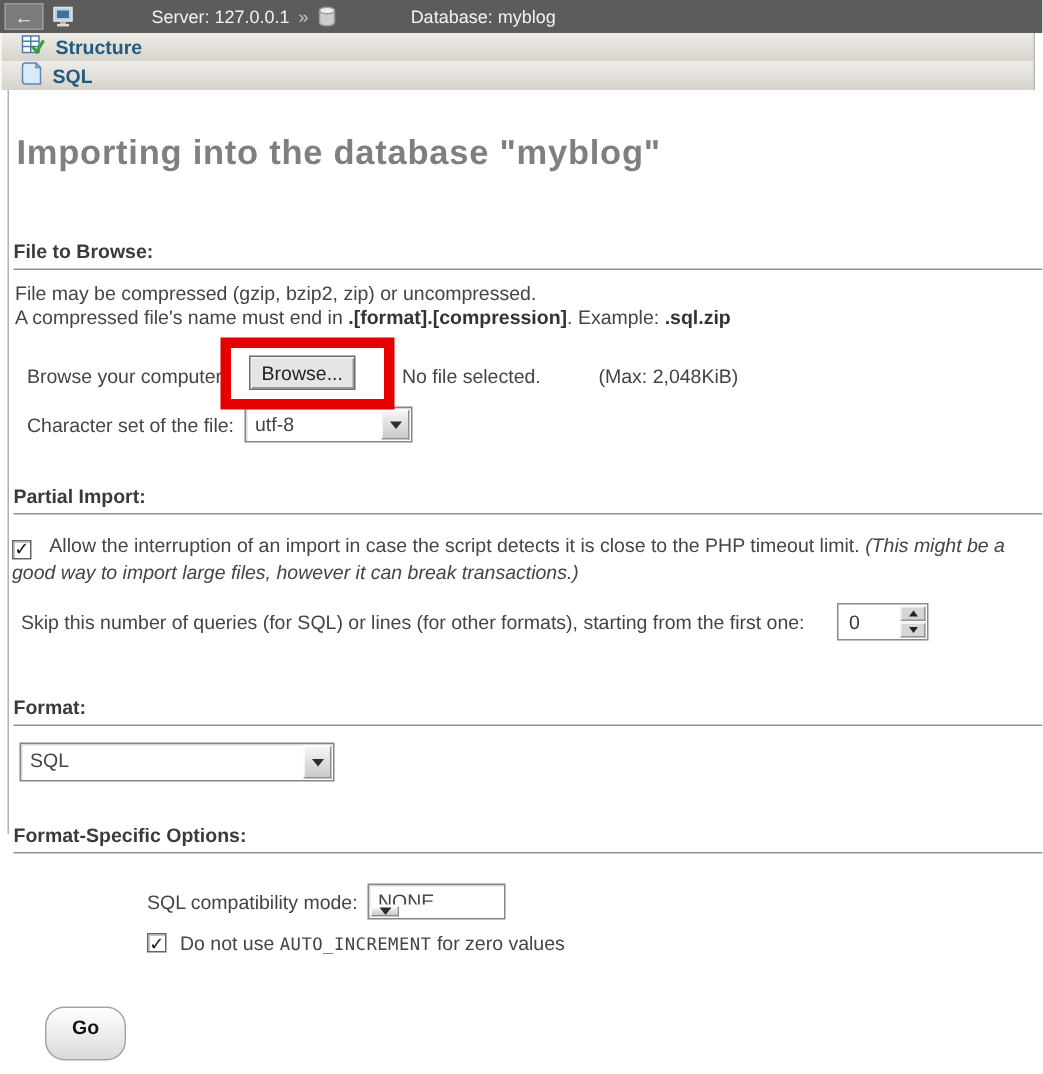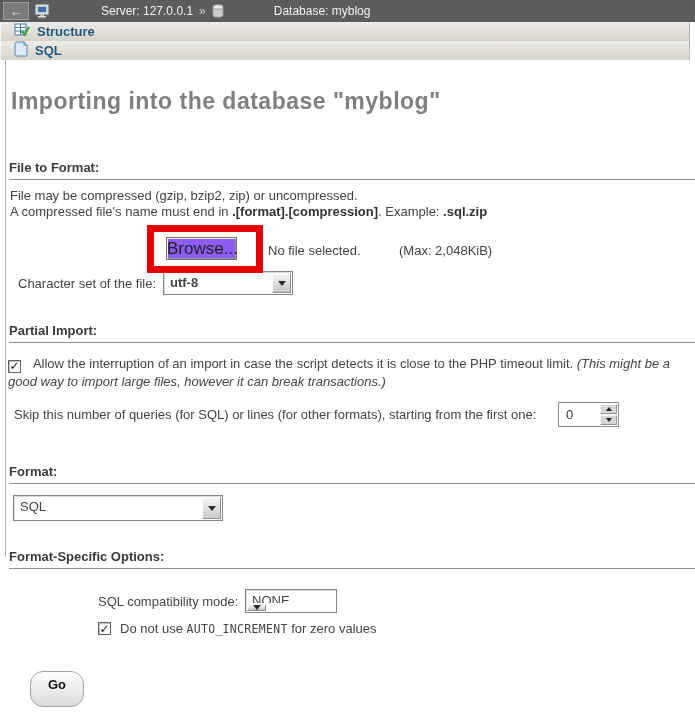--- a/index.html
+++ b/index.html
@@ -37,35 +37,35 @@
               padding-bottom:4px; border-bottom:1px solid #8f8f8f; }
   .sec1 { top:100px; } .sec2 { top:263px; } .sec3 { top:404px; } .sec4 { top:489px; }
 
   .note { position:absolute; left:10px; top:128px; font-size:13px; color:#444; line-height:16px; }
   .note b { color:#333; }
 
   .lbl { position:absolute; font-size:13px; color:#444; white-space:nowrap; }
 
   
   .win-btn { position:absolute; left:166px; top:177px; width:71px; height:23px;
-             background:#8b5cf6; border:1px solid #6f6f6f;
+             background:#e5e5e5; border:1px solid #6f6f6f;
              box-shadow:inset 1px 1px 0 #f2f2f2, inset -1px -1px 0 #979797;
-             font-size:17px; color:#222; text-align:center; line-height:20px; cursor:pointer;
+             font-size:13px; color:#222; text-align:center; line-height:20px; cursor:pointer;
              font-family:"Liberation Sans",sans-serif; }
 
   
   .xp-select { position:absolute; display:flex; background:#fff; border:1px solid #858585;
                box-shadow:inset 1px 1px 0 #d9d9d9; cursor:pointer; }
   .xp-select .val { flex:1; font-size:13px; color:#444; padding:3px 0 0 6px; white-space:nowrap; overflow:hidden; }
   .xp-select .btn { width:19px; margin:1px; background:linear-gradient(#f6f6f6,#c9c9c9);
                     border:1px solid #8f8f8f; border-top-color:#fdfdfd; border-left-color:#fdfdfd;
                     display:flex; align-items:center; justify-content:center; }
   .arr-dn { width:0; height:0; border-left:4px solid transparent; border-right:4px solid transparent;
             border-top:5px solid #2d2d2d; }
-  .sel-charset { left:163px; top:211px; width:130px; height:24px;font-weight:bold; }
+  .sel-charset { left:163px; top:211px; width:112px; height:24px; }
   .sel-format  { left:13px;  top:435px; width:210px; height:26px; }
   .sel-compat  { left:245px; top:529px; width:92px;  height:24px;flex-direction:column; }
 
   
   .spin { position:absolute; left:558px; top:342px; width:61px; height:25px;
           border:1px solid #8a8a8a; background:#fff; display:flex; }
   .spin .sval { flex:1; font-size:13px; color:#333; padding:4px 0 0 7px; }
   .spin .sbtns { width:17px; display:flex; flex-direction:column; margin:1px; gap:1px; }
   .spin .sb { flex:1; background:#d6d6d6; border:1px solid #949494; border-top-color:#f4f4f4;
               border-left-color:#f4f4f4; display:flex; align-items:center; justify-content:center; cursor:pointer; }
@@ -200,28 +200,29 @@
       <span>Import</span>
     </div>
     <div class="tab-filler"></div>
   </div>
 
   <div class="content">
     <div class="left-line"></div>
 
     <h1 class="page-title">Importing into the database "myblog"</h1>
 
-    <div class="sec-head sec1">File to Format:</div>
+    <div class="sec-head sec1">File to Browse:</div>
     <div class="note">
       <div>File may be compressed (gzip, bzip2, zip) or uncompressed.</div>
       <div>
         <span>A compressed file's name must end in </span><b>.[format].[compression]</b><span>. Example: </span><b>.sql.zip</b>
       </div>
     </div>
 
+    <span class="lbl" style="left:18px; top:183px;">Browse your computer:</span>
     <button class="win-btn">Browse...</button>
     <span class="lbl" style="left:268px; top:183px;">No file selected.</span>
     <span class="lbl" style="left:399px; top:183px;">(Max: 2,048KiB)</span>
 
     <span class="lbl" style="left:18px; top:216px;">Character set of the file:</span>
     <div class="xp-select sel-charset">
       <span class="val">utf-8</span>
       <span class="btn">
           <span class="arr-dn"></span>
         </span>

